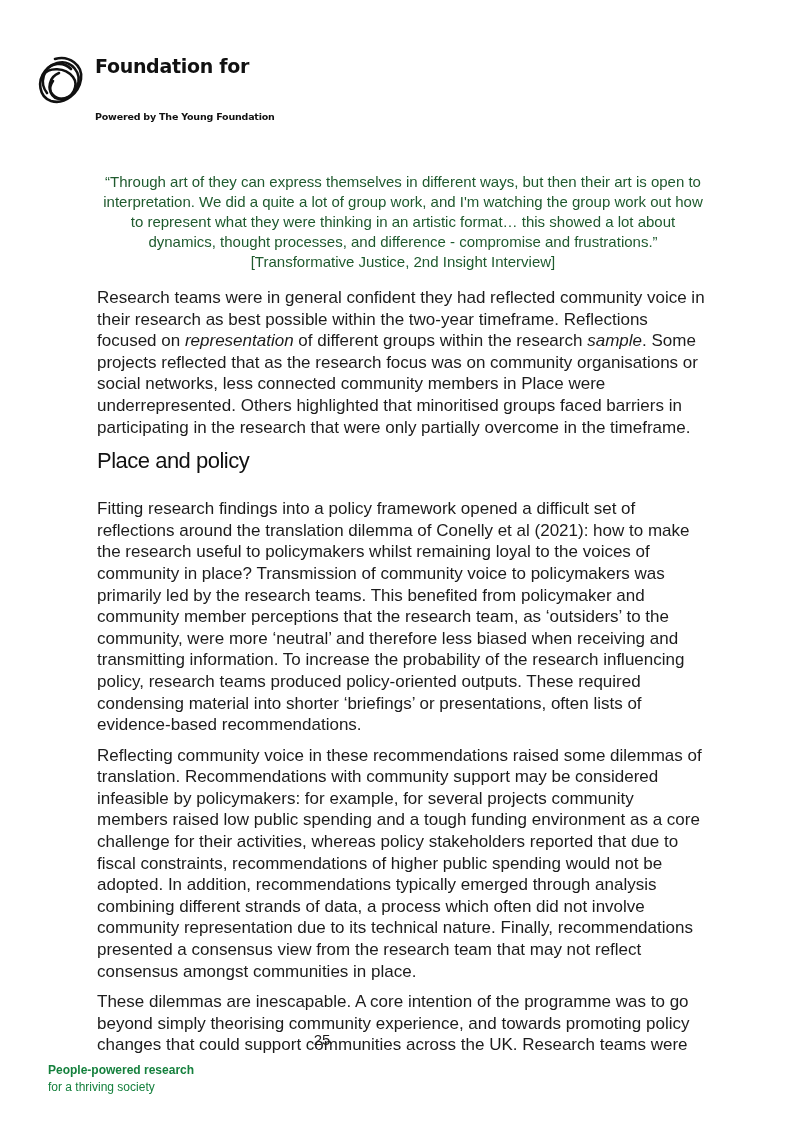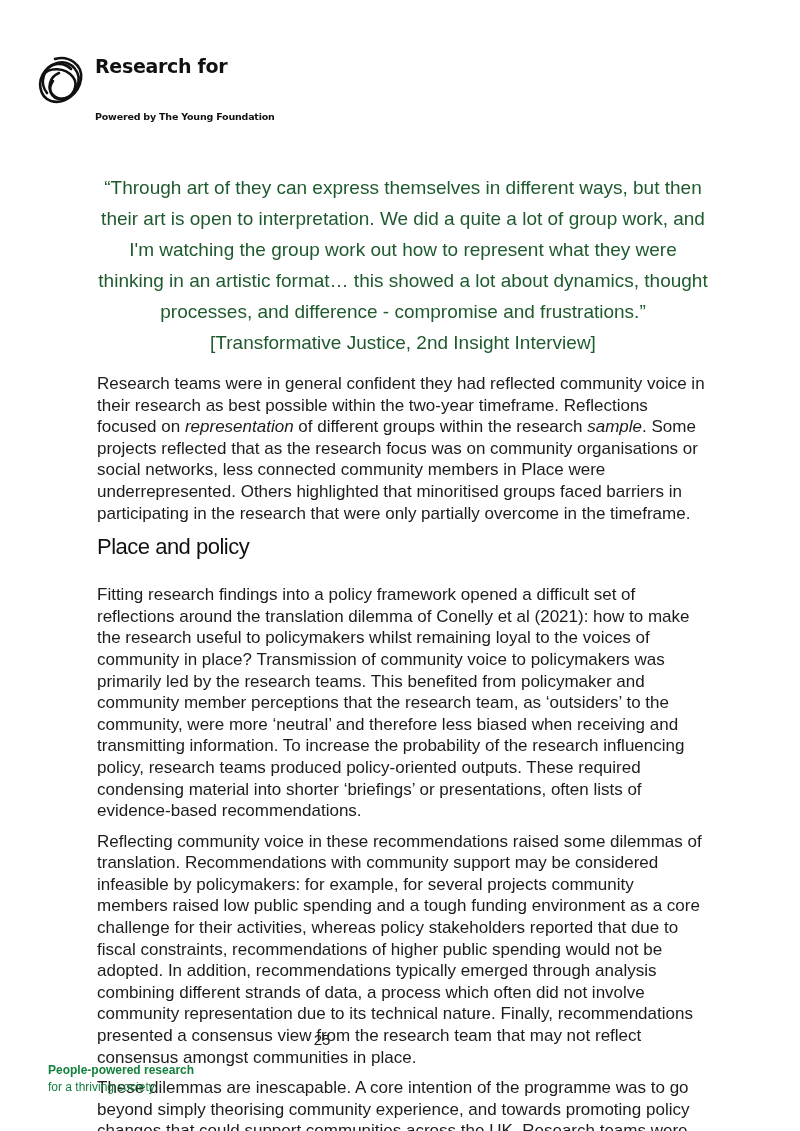--- a/index.html
+++ b/index.html
@@ -6,42 +6,42 @@
   body { width: 800px; height: 1131px; position: relative; overflow: hidden;
          font-family: "Liberation Sans", sans-serif; color: #1a1a1a; }
   .logo { position: absolute; left: 33px; top: 53px; display: flex; align-items: flex-start; }
   .logo-mark { width: 56px; height: 56px; }
   .logo-text { margin-left: 6px; margin-top: 2px; }
   .logo-title { font-family: "DejaVu Sans", sans-serif; font-weight: bold; font-size: 19px;
                 line-height: 22px; color: #111; letter-spacing: -0.3px; }
   .logo-sub { position: absolute; left: 62px; top: 58px; white-space: nowrap;
               font-family: "DejaVu Sans", sans-serif; font-size: 9.5px; color: #111; letter-spacing: -0.2px; font-weight: bold; }
   .content { position: absolute; left: 97px; top: 172px; width: 612px; }
-  .quote { color: #1f5a2e; text-align: center; font-size: 19px; line-height: 31px;
+  .quote { color: #1f5a2e; text-align: center; font-size: 15px; line-height: 20px;
            margin: 0 0 15px 0; }
   p.body { font-size: 17px; line-height: 21.6px; margin: 0 0 9px 0; color: #1c1c1c; }
   h2 { font-size: 22px; font-weight: normal; margin: 10px 0 24px 0; color: #111; letter-spacing: -0.5px; }
   .page-num { position: absolute; left: 0; width: 644px; top: 1031px; text-align: center;
               font-size: 15px; color: #1c1c1c; }
   .footer { position: absolute; left: 48px; top: 1062px; font-size: 12px; line-height: 17px; color: #15803d; }
   .footer .strong { font-weight: bold; }
 </style>
 </head>
 <body>
 
 <div class="logo">
   <svg class="logo-mark" viewBox="0 0 56 56">
     <g fill="none" stroke="#111" stroke-width="2.6" stroke-linecap="round">
       <path d="M22 6 C36 2, 50 12, 48 26 C46 40, 32 52, 18 48 C6 44, 4 28, 12 18 C18 10, 30 8, 38 16"></path>
       <path d="M14 40 C6 30, 10 14, 24 10 C38 6, 50 20, 44 34 C40 44, 28 50, 20 42 C14 36, 16 24, 26 20"></path>
       <path d="M10 22 C16 14, 32 14, 40 24 C46 32, 40 46, 28 46 C18 46, 14 36, 20 28"></path>
     </g>
   </svg>
   <div class="logo-text">
-    <div class="logo-title">Research for</div>
+    <div class="logo-title">Foundation for</div>
   </div>
   <div class="logo-sub">Powered by The Young Foundation</div>
 </div>
 
 <div class="content">
   <p class="quote">“Through art of they can express themselves in different ways, but then their art is open to interpretation. We did a quite a lot of group work, and I'm watching the group work out how to represent what they were thinking in an artistic format… this showed a lot about dynamics, thought processes, and difference - compromise and frustrations.” [Transformative Justice, 2nd Insight Interview]</p>
 
   <p class="body"><span>Research teams were in general confident they had reflected community voice in their research as best possible within the two-year timeframe. Reflections focused on </span><em>representation</em><span> of different groups within the research </span><em>sample</em><span>. Some projects reflected that as the research focus was on community organisations or social networks, less connected community members in Place were underrepresented. Others highlighted that minoritised groups faced barriers in participating in the research that were only partially overcome in the timeframe.</span></p>
 
   <h2>Place and policy</h2>

